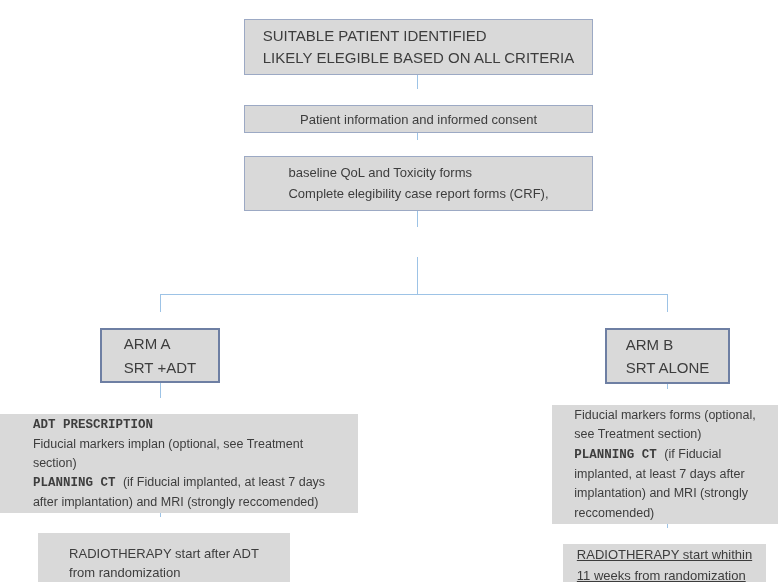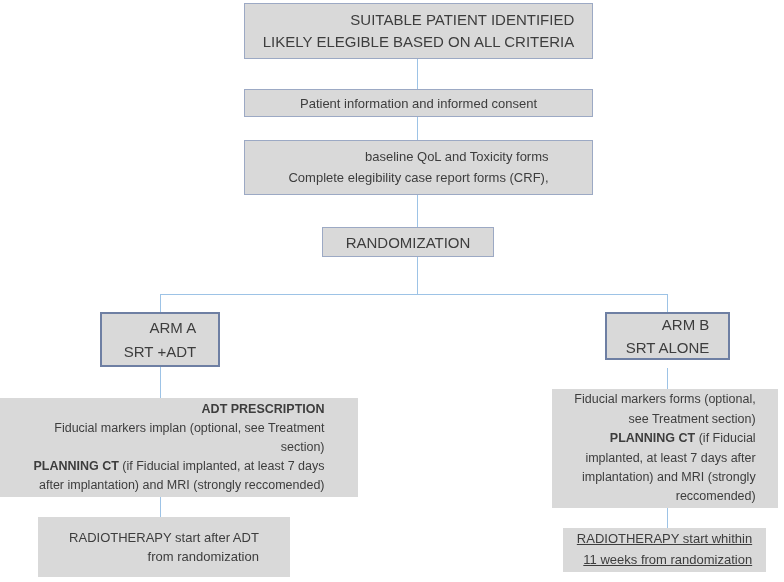--- a/index.html
+++ b/index.html
@@ -8,41 +8,42 @@
     width:784px; height:582px;
     background:#ffffff;
     font-family:"Liberation Sans","DejaVu Sans",sans-serif;
     color:var(--text, #3d3d3d);
     overflow:hidden;
   }
   .box {
     position:absolute;
     background:var(--box-fill, #d9d9d9);
     display:flex; align-items:center; justify-content:center;
-    text-align:right;
+    text-align:left;
     box-sizing:border-box;
+    margin-top:16px;
   }
   .box.bordered { border:1px solid var(--box-border-light, #9ca9c4); }
   .box.arm      { border:2px solid var(--arm-box-border, #6e7fa3); }
   .line { display:block; }
   .vline, .hline {
     position:absolute;
     background:var(--connector, #9dc3e6);
   }
   .vline { width:1px; }
   .hline { height:1px; }
-  b, .seg-bold { font-weight:bold; }
+  b, .seg-bold { font-weight:bold;font-family:Liberation Mono, monospace; }
 
   
   #box-suitable      { left:244px; top:3px;   width:349px; height:56px;  font-size:15px; line-height:1.5; }
   #box-consent       { left:244px; top:89px;  width:349px; height:28px;  font-size:13px; }
   #box-crf           { left:244px; top:140px; width:349px; height:55px;  font-size:13px; line-height:1.6; }
   #box-randomization { left:322px; top:227px; width:172px; height:30px;  font-size:15px; }
   #box-arm-a         { left:100px; top:312px; width:120px; height:55px;  font-size:15px; line-height:1.55; }
-  #box-arm-b         { left:605px; top:312px; width:125px; height:48px;  font-size:15px; line-height:1.55; }
+  #box-arm-b         { left:605px; top:312px; width:125px; height:56px;  font-size:15px; line-height:1.55; }
   #box-arm-a-detail  { left:0px;   top:398px; width:358px; height:99px;  font-size:12.5px; line-height:1.52; padding:2px 4px; }
   #box-arm-b-detail  { left:552px; top:389px; width:226px; height:119px; font-size:12.5px; line-height:1.55; padding:2px 4px; }
   #box-rt-a          { left:38px;  top:517px; width:252px; height:60px;  font-size:13px; line-height:1.5; }
   #box-rt-b          { left:563px; top:528px; width:203px; height:44px;  font-size:13px; line-height:1.6;text-decoration:underline; }
 </style>
 </head>
 <body>
 
 <div id="canvas">
 
@@ -69,23 +70,20 @@
     <span>Patient information and informed consent</span>
   </div>
 
   <div class="box bordered" id="box-crf">
     <div>
       <span class="line">baseline QoL and Toxicity forms</span>
       <span class="line">Complete elegibility  case report forms (CRF),</span>
     </div>
   </div>
 
-  <div class="box bordered" id="box-randomization">
-    <span>RANDOMIZATION</span>
-  </div>
 
   <div class="box arm" id="box-arm-a">
     <div>
       <span class="line">ARM A</span>
       <span class="line">SRT +ADT</span>
     </div>
   </div>
 
   <div class="box arm" id="box-arm-b">
     <div>

